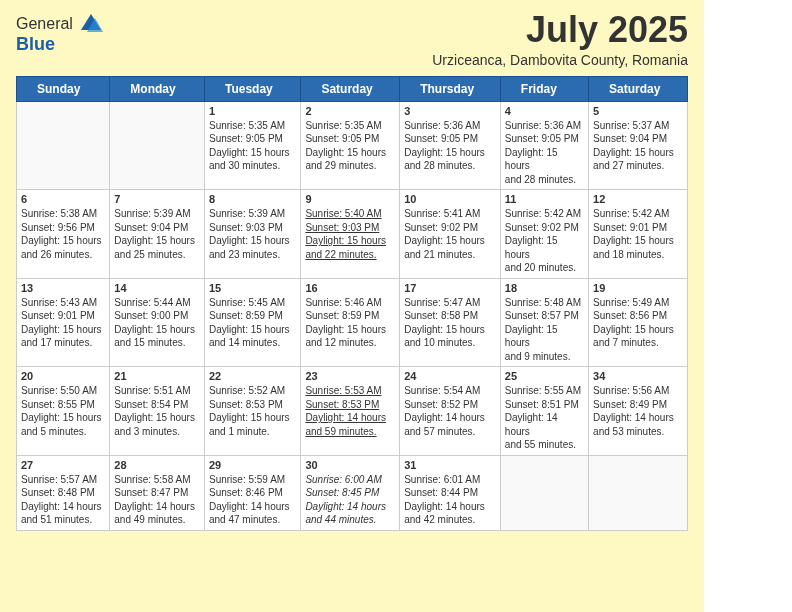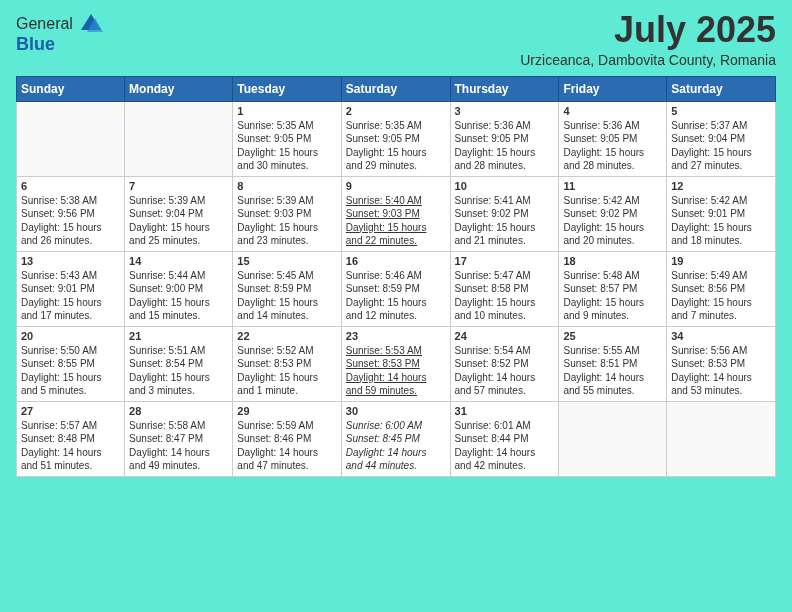--- a/index.html
+++ b/index.html
@@ -3,23 +3,23 @@
   <meta charset="utf-8">
   <style>
     * { box-sizing: border-box; margin: 0; padding: 0; }
     body {
       font-family: Arial, sans-serif;
       background: #fff;
       width: 792px;
       min-height: 612px;
     }
     .page {
-      width: 792px;
+      width: 704px;
       min-height: 612px;
-      background: #5eead4;
+      background: #fef9c3;
       padding: 10px 16px 16px 16px;
     }
     .header {
       display: flex;
       justify-content: space-between;
       align-items: flex-start;
       margin-bottom: 8px;
     }
     .logo {
       display: flex;
@@ -49,21 +49,21 @@
     .calendar {
       width: 100%;
       border-collapse: collapse;
       border: 1px solid #ccc;
     }
     .calendar th {
       background: #2b6cb0;
       color: #fff;
       font-size: 12px;
       font-weight: bold;
-      padding: 5px 4px;
+      padding: 5px 20px;
       text-align: left;
       border: 1px solid #1a5090;
     }
     .calendar td {
       vertical-align: top;
       border: 1px solid #ccc;
       padding: 3px 4px;
       width: 113px;
       min-height: 70px;
       font-size: 10px;
@@ -305,21 +305,21 @@
           <td>
             <span class="day-number">25</span>
             <div class="day-info" style="white-space: pre-line;">Sunrise: 5:55 AM
 Sunset: 8:51 PM
 Daylight: 14 hours
 and 55 minutes.</div>
           </td>
           <td>
             <span class="day-number">34</span>
             <div class="day-info" style="white-space: pre-line;">Sunrise: 5:56 AM
-Sunset: 8:53 PM
+Sunset: 8:49 PM
 Daylight: 14 hours
 and 53 minutes.</div>
           </td>
         </tr>
         <tr>
           <td>
             <span class="day-number">27</span>
             <div class="day-info" style="white-space: pre-line;">Sunrise: 5:57 AM
 Sunset: 8:48 PM
 Daylight: 14 hours

